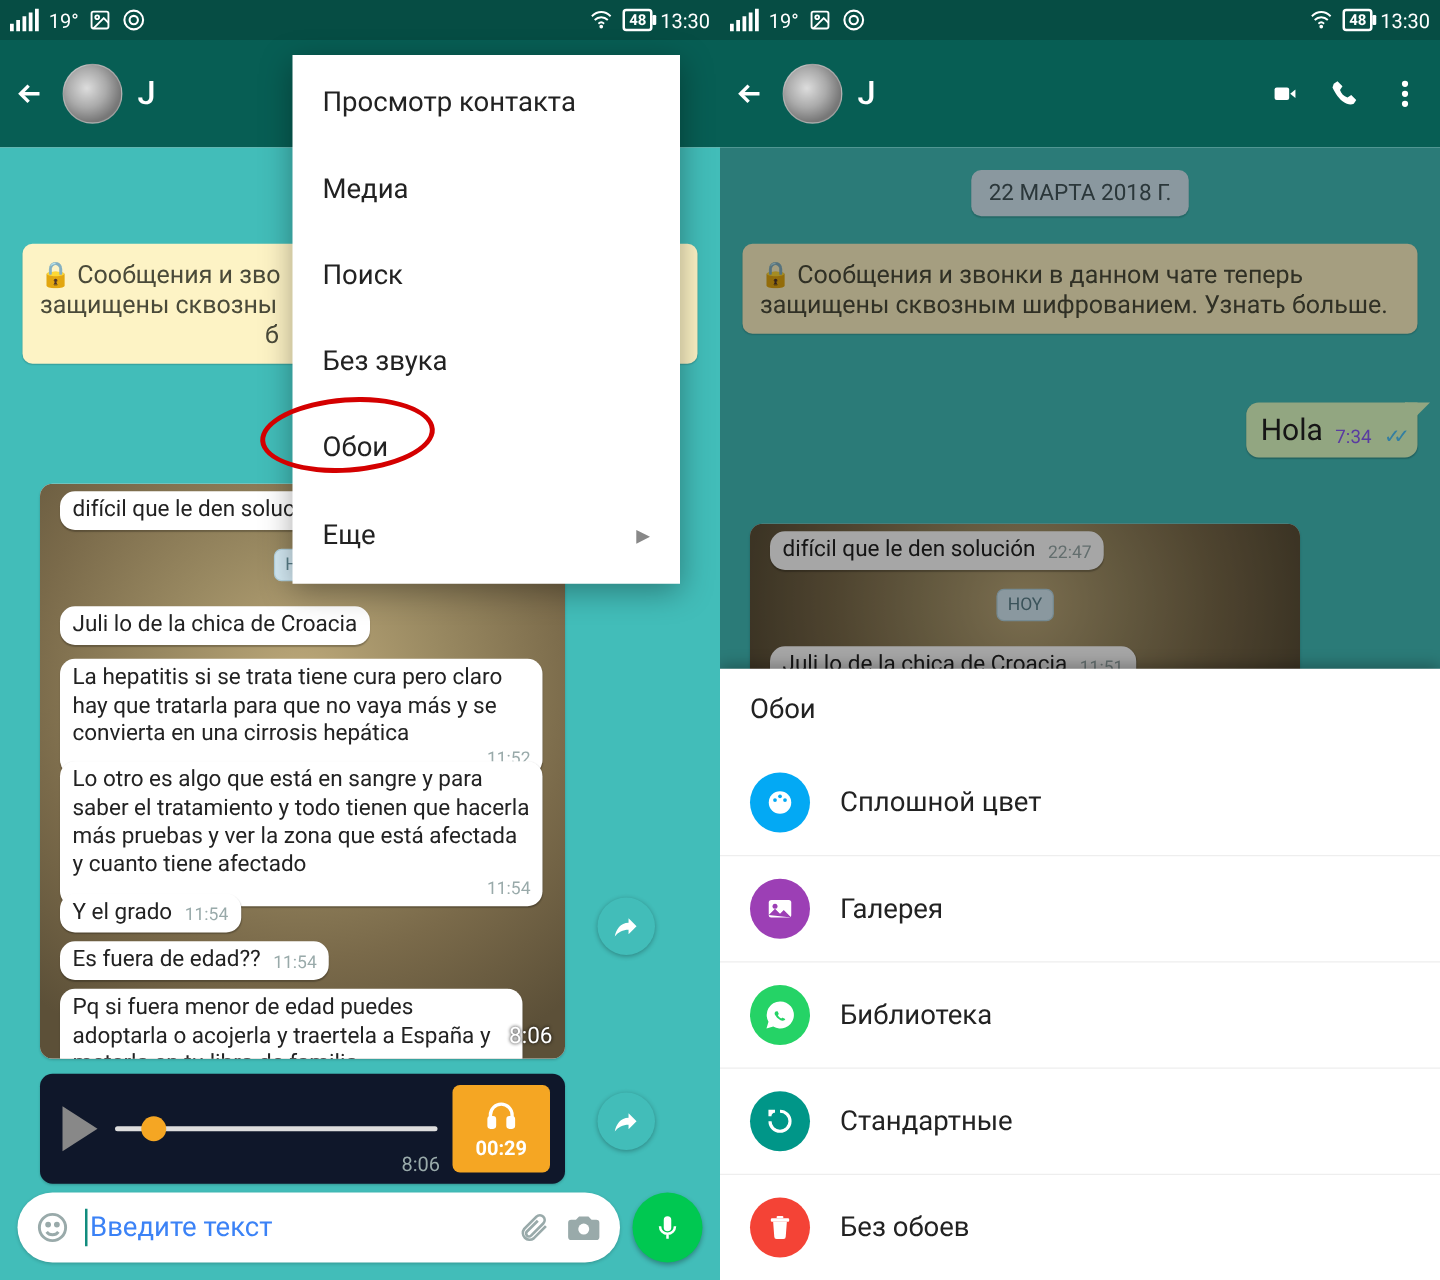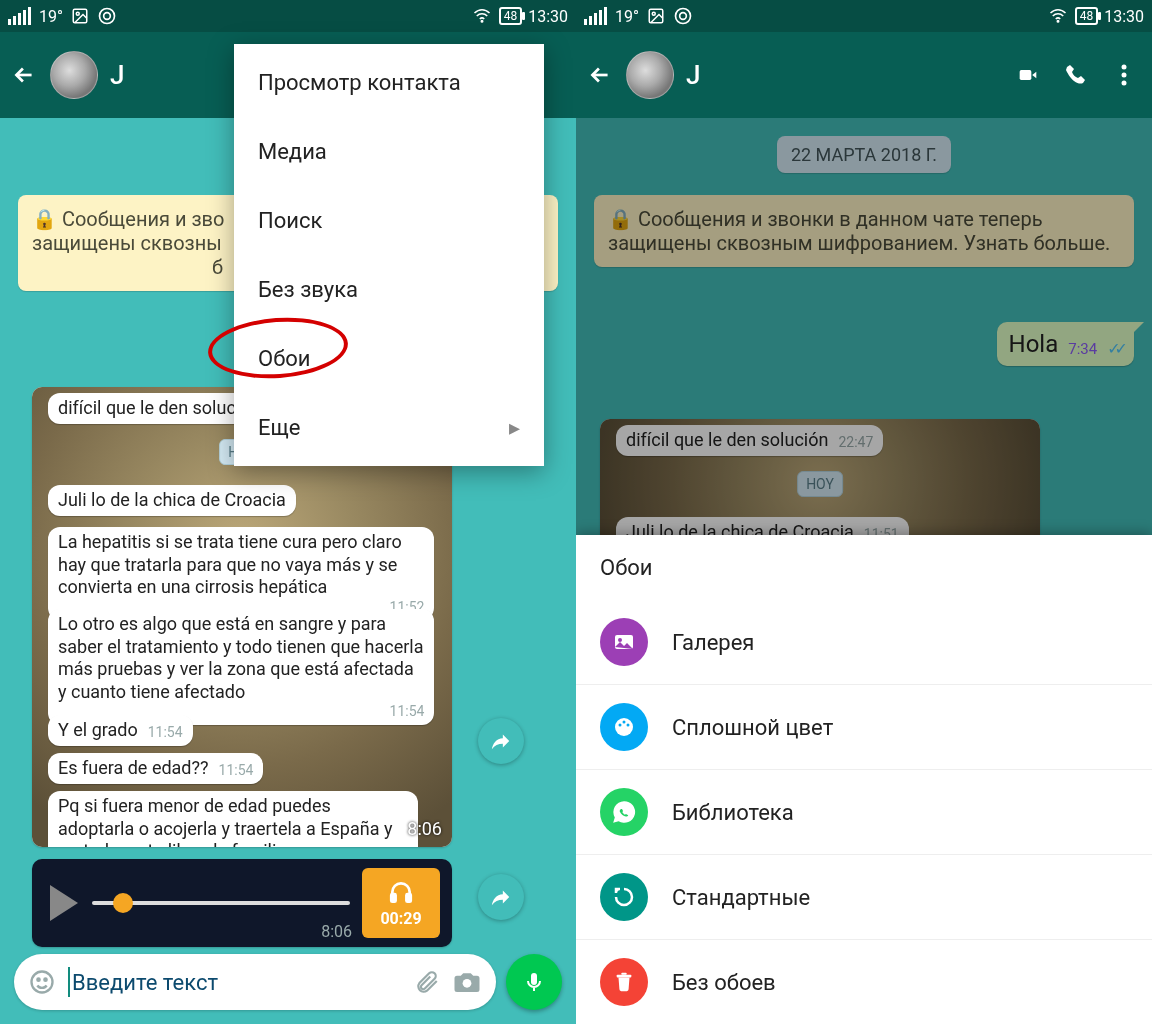--- a/index.html
+++ b/index.html
@@ -3,21 +3,21 @@
 <meta charset="utf-8">
 <style>
   *{box-sizing:border-box;margin:0;padding:0;font-family:Roboto,Arial,sans-serif}
   body{width:1152px;height:1024px;display:flex;background:#fff;position:relative}
   .phone{width:576px;height:1024px;position:relative;overflow:hidden}
   .statusbar{height:32px;background:#064d44;color:#fff;display:flex;align-items:center;padding:0 8px;font-size:16px;justify-content:space-between}
   .sb-left,.sb-right{display:flex;align-items:center;gap:8px}
   .sb-right{gap:6px}
   .sig{display:inline-flex;align-items:flex-end;gap:2px}
   .sig b{width:3px;background:#fff;display:inline-block}
-  .batbox{border:2px solid #fff;border-radius:3px;padding:0 3px;font-size:12px;font-weight:normal;position:relative}
+  .batbox{border:2px solid #fff;border-radius:3px;padding:0 3px;font-size:12px;font-weight:bold;position:relative}
   .batbox::after{content:"";position:absolute;right:-5px;top:3px;width:3px;height:8px;background:#fff;border-radius:1px}
   .appbar{height:86px;background:#075e54;display:flex;align-items:center;padding:0 10px;gap:12px;color:#fff}
   .back{width:28px;height:28px;display:flex;align-items:center;justify-content:center}
   .avatar{width:48px;height:48px;border-radius:50%;background:radial-gradient(circle at 40% 40%,#ddd 0,#aaa 40%,#777 70%);border:1px solid rgba(255,255,255,.3)}
   .cname{font-size:26px;font-weight:500;flex:1}
   .abicon{width:36px;display:flex;justify-content:center}
   .chatbg{background:#42bdb9;position:absolute;top:118px;bottom:0;left:0;right:0}
   .dim{position:absolute;inset:0;background:rgba(0,0,0,.35);pointer-events:none}
   .datepill{margin:18px auto 0;background:#d4eaf4;color:#42555a;padding:8px 14px;border-radius:8px;width:max-content;font-size:18px;box-shadow:0 1px 1px rgba(0,0,0,.15)}
   .encbox{margin:22px 18px 0;background:#fdf3c5;color:#4a4a39;padding:12px 14px;border-radius:8px;font-size:20px;text-align:left;box-shadow:0 1px 1px rgba(0,0,0,.15)}
@@ -33,21 +33,21 @@
   .hoy{position:absolute;left:50%;transform:translateX(-50%);top:52px;background:#d4eaf4;color:#5a7f8a;font-size:14px;padding:4px 8px;border-radius:6px;border:1px solid #b4d4e0}
   .dur{position:absolute;right:10px;bottom:8px;color:#fff;font-size:18px;text-shadow:0 0 3px #000}
   .fwd{position:absolute;width:46px;height:46px;border-radius:50%;background:#42bdb9;box-shadow:0 1px 4px rgba(0,0,0,.3);display:flex;align-items:center;justify-content:center;color:#fff}
   .audio{margin:12px 18px 0;background:#0f172a;border-radius:10px;box-shadow:0 1px 2px rgba(0,0,0,.2);display:flex;align-items:center;padding:12px;position:relative;height:88px}
   .play{width:0;height:0;border-left:28px solid #888;border-top:18px solid transparent;border-bottom:18px solid transparent;margin:0 14px 0 6px}
   .track{flex:1;height:4px;background:#ddd;border-radius:2px;position:relative}
   .thumb{position:absolute;left:8%;top:-8px;width:20px;height:20px;border-radius:50%;background:#f5a623}
   .hblock{width:78px;height:70px;background:#f5a623;border-radius:6px;margin-left:12px;display:flex;flex-direction:column;align-items:center;justify-content:center;color:#fff}
   .atime{position:absolute;bottom:6px;right:100px;font-size:16px;color:#9aa}
   .inputbar{position:absolute;bottom:14px;left:14px;right:14px;display:flex;gap:10px;align-items:center}
-  .pill{flex:1;background:#fff;border-radius:28px;height:56px;display:flex;align-items:center;padding:0 14px;gap:12px;color:#0c4a6e;font-size:22px;box-shadow:0 1px 3px rgba(0,0,0,.2);position:relative}
+  .pill{flex:1;background:#fff;border-radius:28px;height:56px;display:flex;align-items:center;padding:0 14px;gap:12px;color:#3b82f6;font-size:22px;box-shadow:0 1px 3px rgba(0,0,0,.2);position:relative}
   .pill .cursor{width:2px;height:30px;background:#128c7e}
   .micbtn{width:56px;height:56px;border-radius:50%;background:#00c851;display:flex;align-items:center;justify-content:center;box-shadow:0 2px 4px rgba(0,0,0,.3)}
   .menu{position:absolute;top:44px;right:32px;width:310px;background:#fff;box-shadow:0 6px 24px rgba(0,0,0,.35);padding:4px 0}
   .menu .mi{padding:22px 24px;font-size:22px;color:#222;display:flex;align-items:center;justify-content:space-between}
   .ring{position:absolute;border:4px solid #d40000;border-radius:50%;width:140px;height:60px;transform:rotate(-4deg)}
   .sheet{position:absolute;bottom:0;left:0;right:0;background:#fff;box-shadow:0 -2px 12px rgba(0,0,0,.3)}
   .sheet h3{font-size:22px;font-weight:400;color:#222;padding:20px 24px}
   .srow{display:flex;align-items:center;gap:24px;padding:18px 24px;border-top:1px solid #eee;font-size:22px;color:#222}
   .srow:first-of-type{border-top:none}
   .cic{width:48px;height:48px;border-radius:50%;display:flex;align-items:center;justify-content:center;color:#fff}
@@ -291,41 +291,41 @@
           </div>
       </div>
     </div>
 
     <div class="dim"></div>
   </div>
 
   <div class="sheet">
     <h3>Обои</h3>
     <div class="srow">
-      <div class="cic" style="background:#9c3fb5">
-          <svg width="24" height="24" viewBox="0 0 24 24" fill="#fff">
-            <rect x="3" y="5" width="18" height="14" rx="2"></rect>
-            <circle cx="8" cy="10" r="2" fill="#9c3fb5"></circle>
-            <path d="M3 17l5-5 4 4 3-3 6 6" fill="#9c3fb5"></path>
-          </svg>
-        </div>
-      <span>Галерея</span>
-    </div>
-    <div class="srow">
       <div class="cic" style="background:#03a9f4">
           <svg width="24" height="24" viewBox="0 0 24 24" fill="#fff">
             <circle cx="12" cy="12" r="9"></circle>
             <circle cx="8" cy="10" r="1.5" fill="#03a9f4"></circle>
             <circle cx="12" cy="7" r="1.5" fill="#03a9f4"></circle>
             <circle cx="16" cy="10" r="1.5" fill="#03a9f4"></circle>
           </svg>
         </div>
       <span>Сплошной цвет</span>
     </div>
     <div class="srow">
+      <div class="cic" style="background:#9c3fb5">
+          <svg width="24" height="24" viewBox="0 0 24 24" fill="#fff">
+            <rect x="3" y="5" width="18" height="14" rx="2"></rect>
+            <circle cx="8" cy="10" r="2" fill="#9c3fb5"></circle>
+            <path d="M3 17l5-5 4 4 3-3 6 6" fill="#9c3fb5"></path>
+          </svg>
+        </div>
+      <span>Галерея</span>
+    </div>
+    <div class="srow">
       <div class="cic" style="background:#25d366">
           <svg width="26" height="26" viewBox="0 0 24 24" fill="#fff">
             <path d="M12 2a10 10 0 00-8.5 15L2 22l5-1.5A10 10 0 1012 2zm4 13c-.3.8-1.5 1.4-2.3 1.2-2-.3-4.5-2.5-5.5-4.5-.4-.8 0-1.8.7-2.2l.7-.3c.3-.1.6 0 .7.3l.7 1.4c.1.3 0 .6-.2.8l-.4.4c.5 1 1.5 2 2.5 2.5l.4-.4c.2-.2.5-.3.8-.2l1.4.7c.3.1.4.4.3.7l-.3.7z"></path>
           </svg>
         </div>
       <span>Библиотека</span>
     </div>
     <div class="srow">
       <div class="cic" style="background:#009688">
           <svg width="24" height="24" viewBox="0 0 24 24" fill="none" stroke="#fff" stroke-width="2.5">

